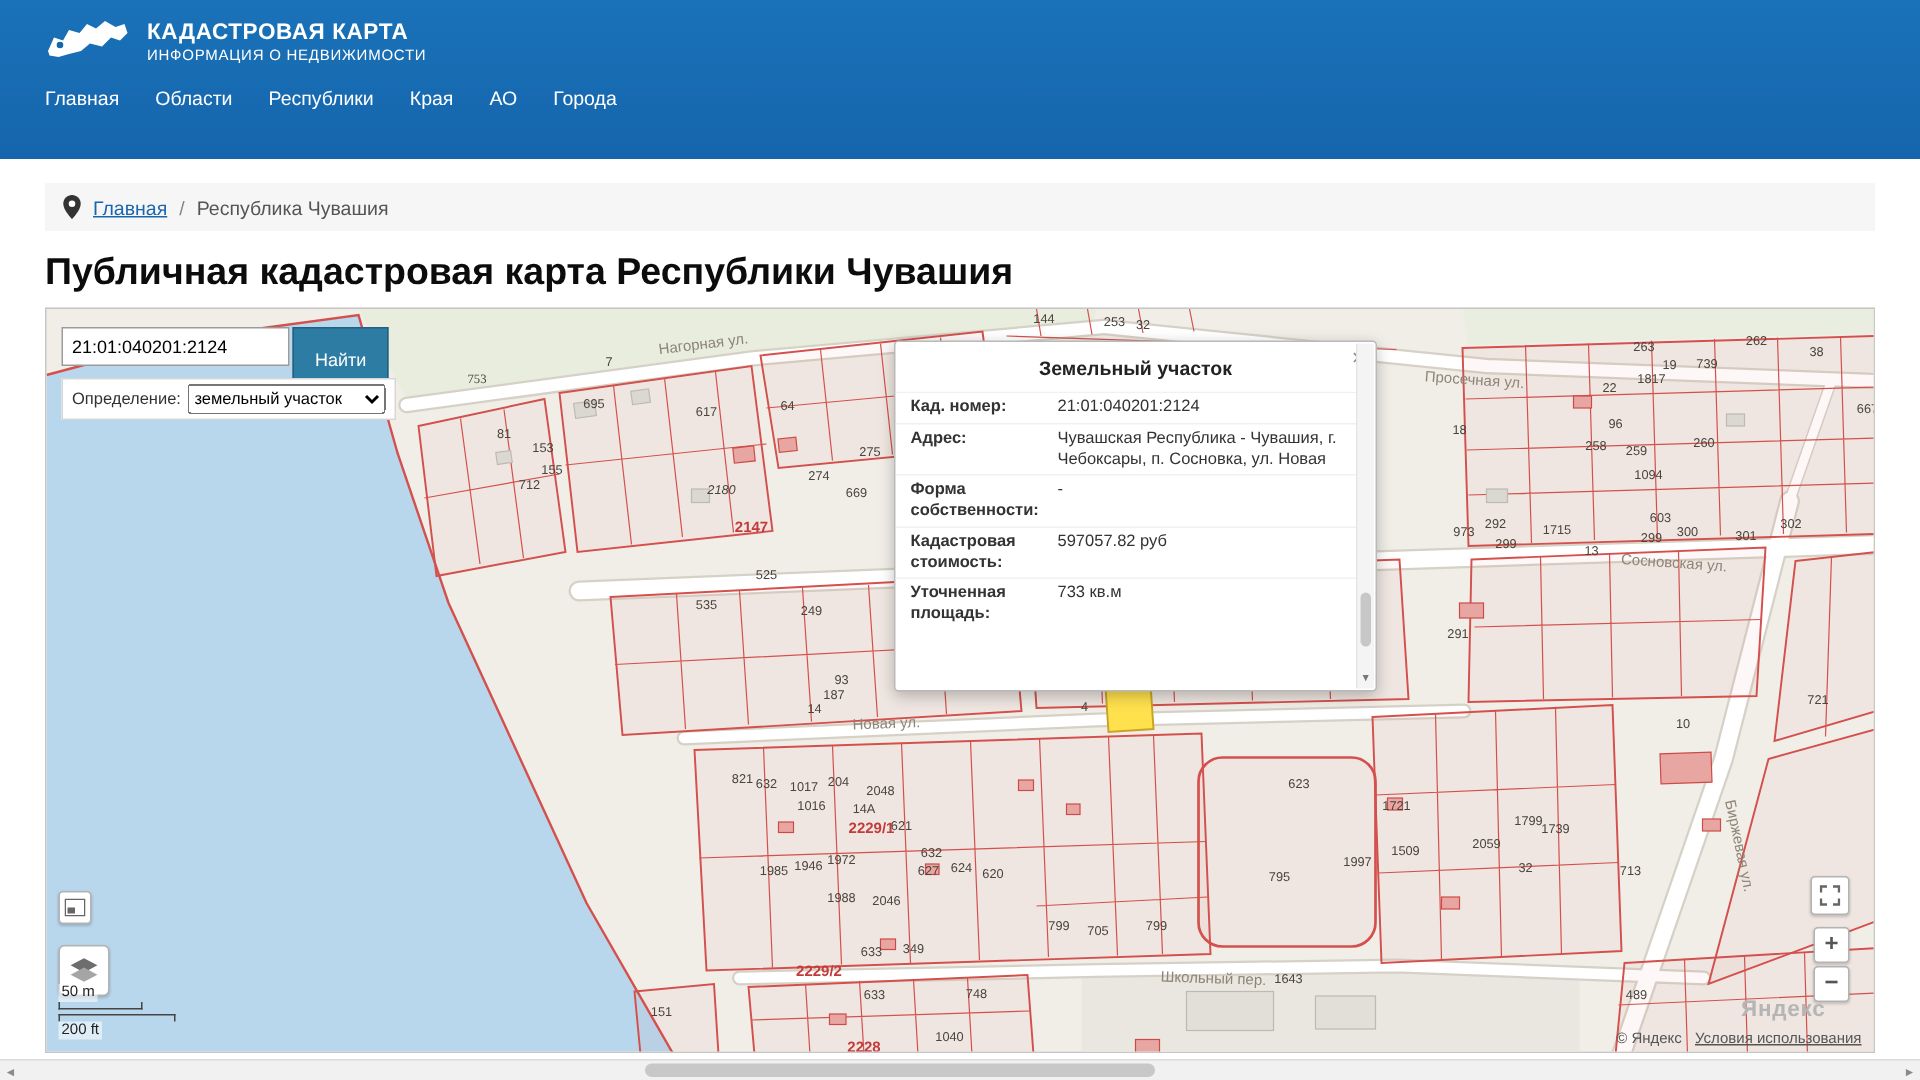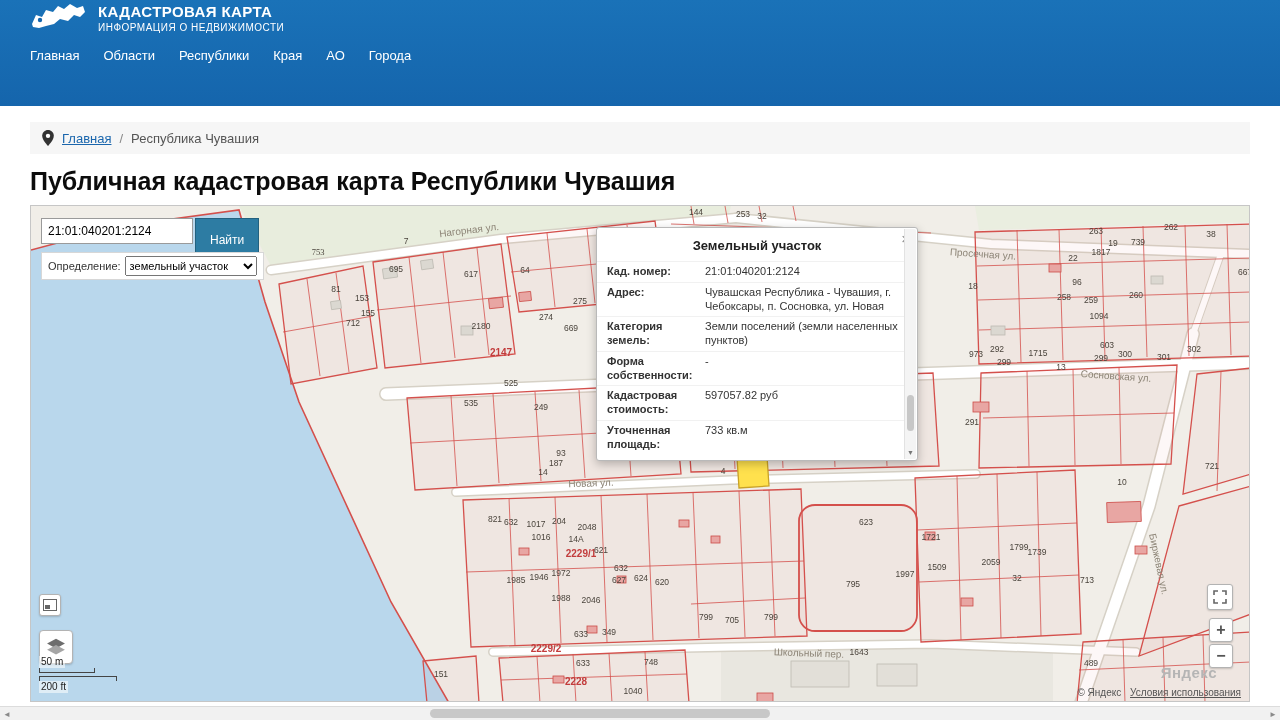--- a/index.html
+++ b/index.html
@@ -5,21 +5,21 @@
   * { box-sizing: border-box; }
   html,body { margin:0; padding:0; }
   body {
     width:1280px; height:720px; overflow:hidden; position:relative;
     font-family:"Liberation Sans", sans-serif; background:#fff;
   }
 
   
   header {
     height:106px; background:linear-gradient(#1a72b8,#1565ac);
-    color:#fff; 
+    color:#fff; padding-top:10px;
   }
   .brand { display:flex; align-items:center; gap:12px; margin-left:30px; }
   .brand-logo { width:56px; height:36px; flex:none; }
   .brand-title { font-size:15px; font-weight:bold; letter-spacing:.4px; }
   .brand-sub { font-size:10px; letter-spacing:.5px; margin-top:2px; }
   nav { display:flex; gap:24px; margin-left:30px; padding:12px 0 0; }
   .nav-item { color:#fff; font-size:13px; text-decoration:none; cursor:pointer; }
 
   
   .breadcrumb {
@@ -259,21 +259,21 @@
       <div class="parcel-label" style="left: 440px; top: 68px;">617</div>
       <div class="parcel-label" style="left: 494px; top: 64px;">64</div>
       <div class="parcel-label" style="left: 608px; top: 44px;">833</div>
       <div class="parcel-label" style="left: 665px; top: 6px;">144</div>
       <div class="parcel-label" style="left: 712px; top: 8px;">253</div>
       <div class="parcel-label" style="left: 731px; top: 10px;">32</div>
       <div class="parcel-label" style="left: 305px; top: 83px;">81</div>
       <div class="parcel-label" style="left: 331px; top: 92px;">153</div>
       <div class="parcel-label" style="left: 337px; top: 107px;">155</div>
       <div class="parcel-label" style="left: 322px; top: 117px;">712</div>
-      <div class="parcel-label" style="left: 450px; top: 120px;">2180</div>
+      <div class="parcel-label" style="left: 450px; top: 120px; font-style: italic;">2180</div>
       <div class="parcel-label" style="left: 515px; top: 111px;">274</div>
       <div class="parcel-label" style="left: 540px; top: 122px;">669</div>
       <div class="parcel-label" style="left: 549px; top: 95px;">275</div>
       <div class="parcel-label red" style="left: 470px; top: 146px;">2147</div>
       <div class="parcel-label" style="left: 480px; top: 177px;">525</div>
       <div class="parcel-label" style="left: 440px; top: 197px;">535</div>
       <div class="parcel-label" style="left: 510px; top: 201px;">249</div>
       <div class="parcel-label" style="left: 530px; top: 247px;">93</div>
       <div class="parcel-label" style="left: 525px; top: 257px;">187</div>
       <div class="parcel-label" style="left: 512px; top: 266px;">14</div>
@@ -293,21 +293,21 @@
       <div class="parcel-label" style="left: 590px; top: 362px;">632</div>
       <div class="parcel-label" style="left: 588px; top: 374px;">627</div>
       <div class="parcel-label" style="left: 610px; top: 372px;">624</div>
       <div class="parcel-label" style="left: 631px; top: 376px;">620</div>
       <div class="parcel-label" style="left: 530px; top: 392px;">1988</div>
       <div class="parcel-label" style="left: 560px; top: 394px;">2046</div>
       <div class="parcel-label" style="left: 550px; top: 428px;">633</div>
       <div class="parcel-label" style="left: 578px; top: 426px;">349</div>
       <div class="parcel-label red" style="left: 515px; top: 442px;">2229/2</div>
       <div class="parcel-label" style="left: 552px; top: 457px;">633</div>
-      <div class="parcel-label red" style="left: 545px; top: 475px;">2228</div>
+      <div class="parcel-label red" style="left: 545px; top: 493px;">2228</div>
       <div class="parcel-label" style="left: 588px; top: 485px; padding-left: 28px;">1040</div>
       <div class="parcel-label" style="left: 620px; top: 456px;">748</div>
       <div class="parcel-label" style="left: 410px; top: 468px;">151</div>
       <div class="parcel-label" style="left: 675px; top: 411px;">799</div>
       <div class="parcel-label" style="left: 701px; top: 414px;">705</div>
       <div class="parcel-label" style="left: 740px; top: 411px;">799</div>
       <div class="parcel-label" style="left: 822px; top: 378px;">795</div>
       <div class="parcel-label" style="left: 828px; top: 446px;">1643</div>
       <div class="parcel-label" style="left: 835px; top: 316px;">623</div>
       <div class="parcel-label" style="left: 900px; top: 331px;">1721</div>
@@ -363,24 +363,20 @@
     <div class="popup-rows" id="popup-rows">
         <div class="prow">
           <div class="plabel">Кад. номер:</div>
           <div class="pvalue">21:01:040201:2124</div>
         </div>
         <div class="prow">
           <div class="plabel">Адрес:</div>
           <div class="pvalue">Чувашская Республика - Чувашия, г. Чебоксары, п. Сосновка, ул. Новая</div>
         </div>
         <div class="prow">
-          <div class="plabel">Категория земель:</div>
-          <div class="pvalue">Земли поселений (земли населенных пунктов)</div>
-        </div>
-        <div class="prow">
           <div class="plabel">Форма собственности:</div>
           <div class="pvalue">-</div>
         </div>
         <div class="prow">
           <div class="plabel">Кадастровая стоимость:</div>
           <div class="pvalue">597057.82 руб</div>
         </div>
         <div class="prow">
           <div class="plabel">Уточненная площадь:</div>
           <div class="pvalue">733 кв.м</div>

